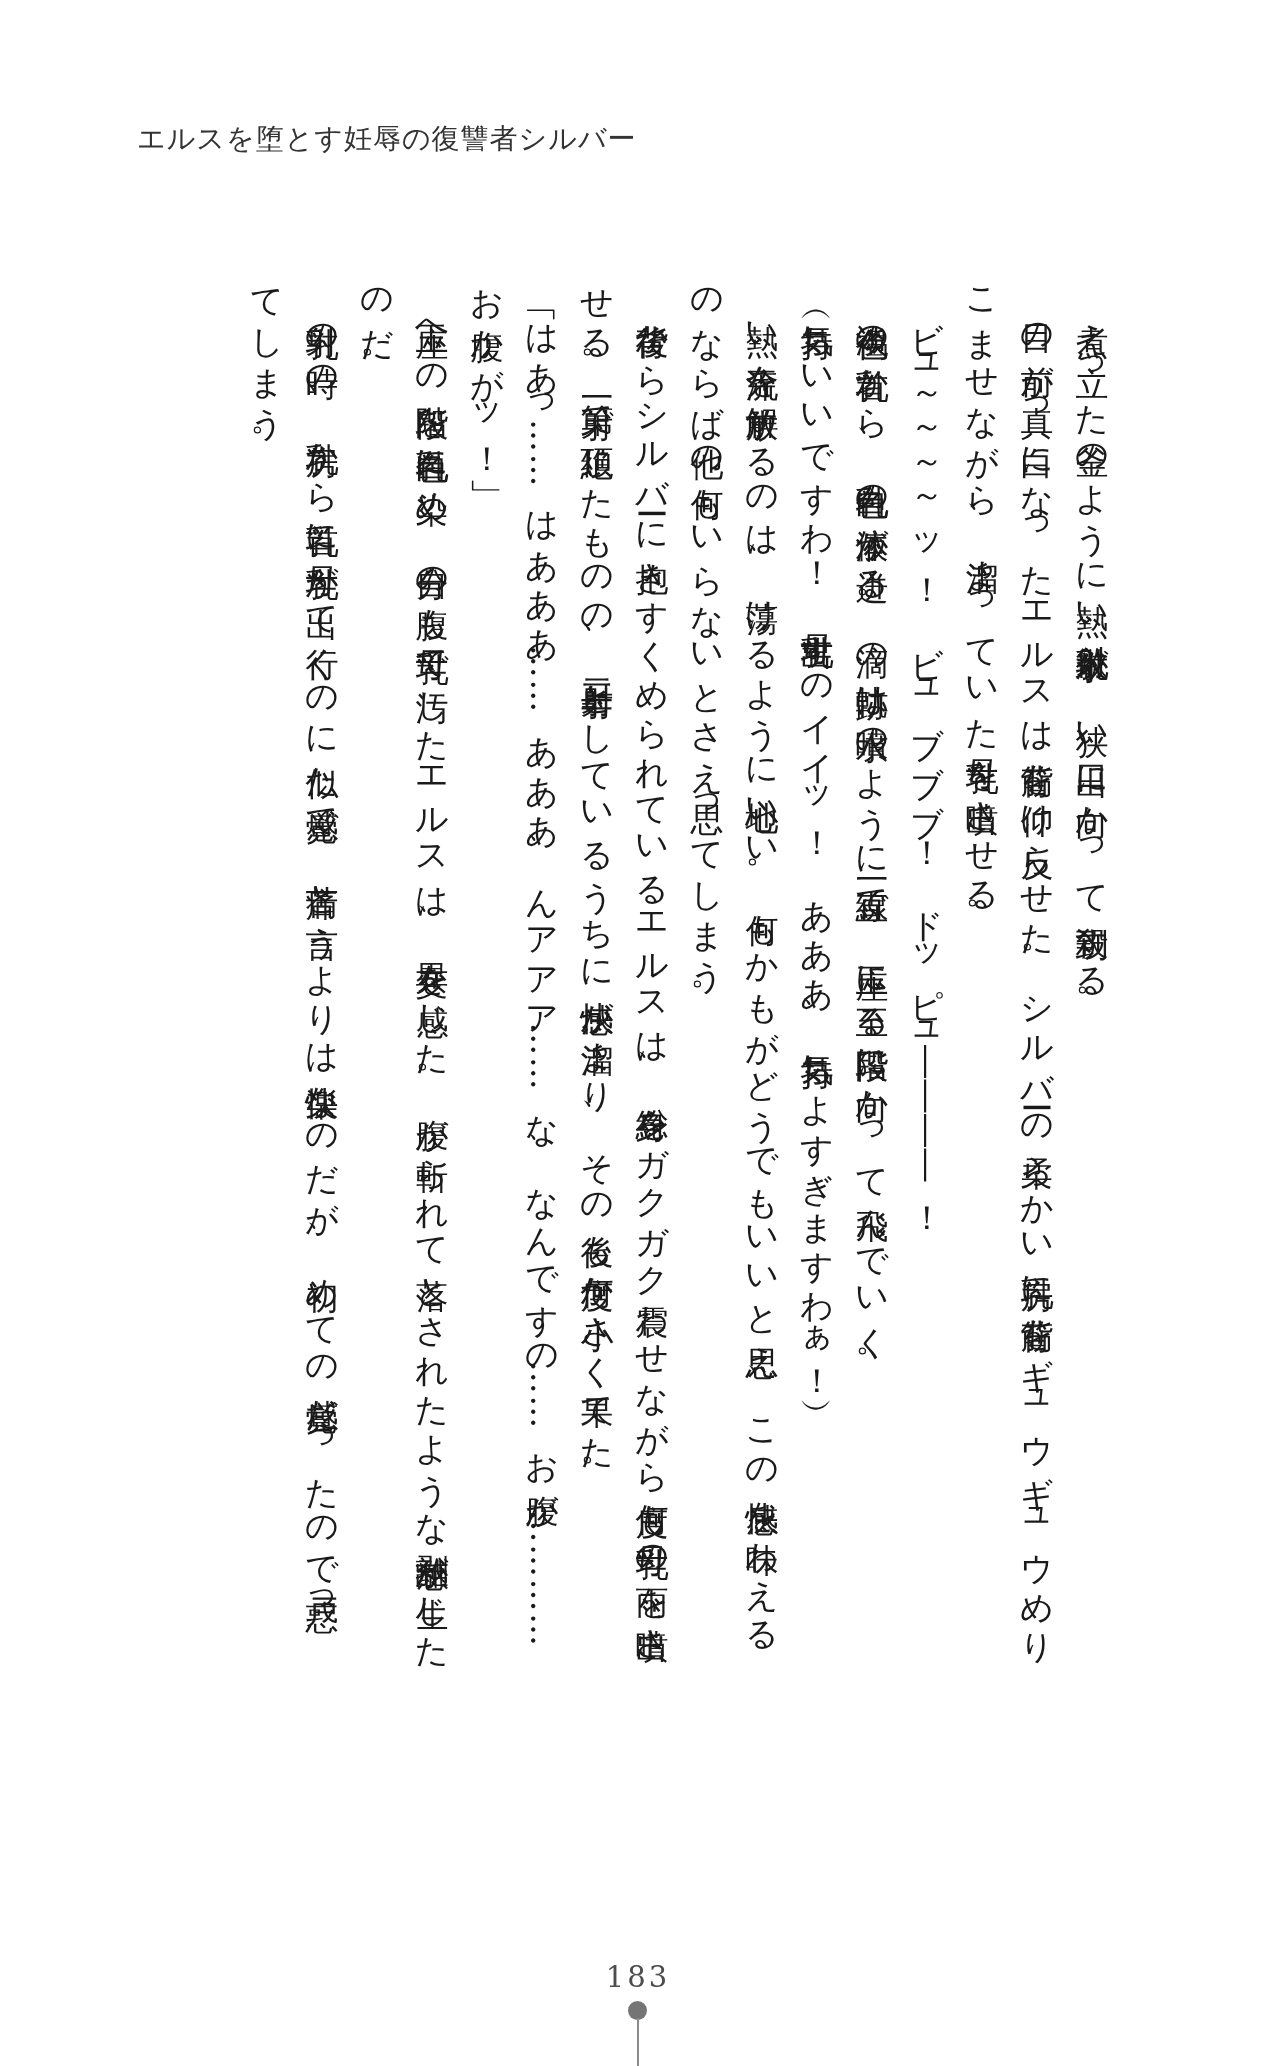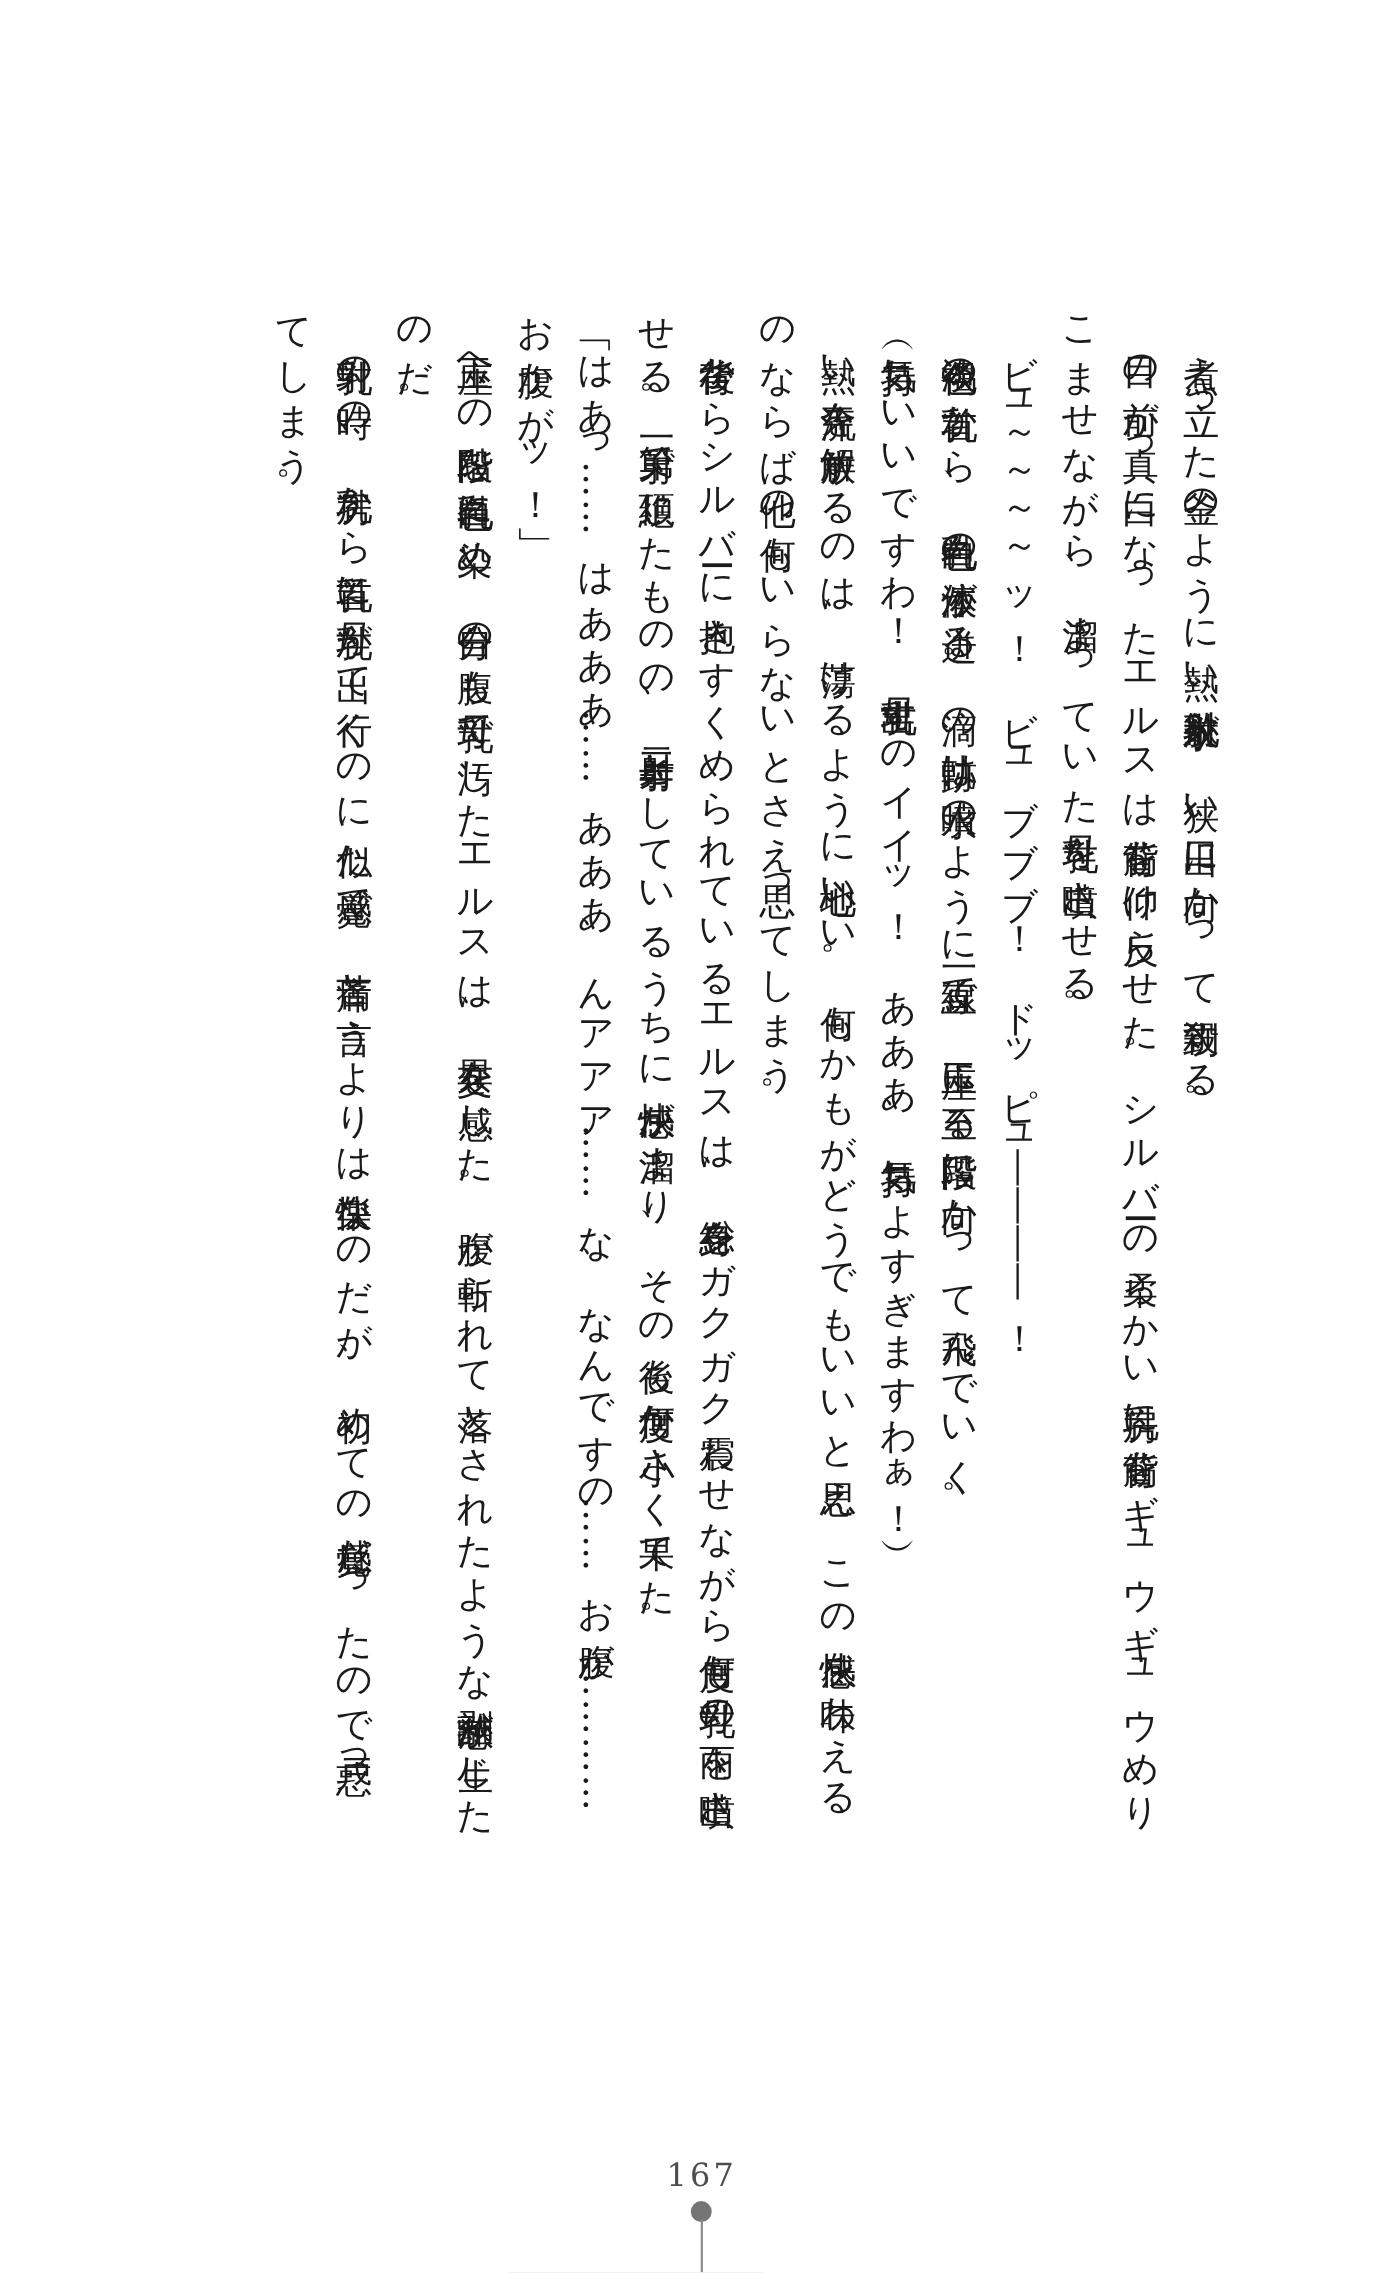--- a/index.html
+++ b/index.html
@@ -69,32 +69,33 @@
     width: 2px;
     height: 48px;
     background: var(--ornament-line-color, #8a8a8a);
   }
 </style>
 </head>
 <body>
 
 <div class="page" style="--bg: #ffffff; --text-color: #1a1a1a; --header-color: #333333; --pagenum-color: #4d4d4d; --ornament-color: #757575; --ornament-line-color: #8a8a8a;">
 
+  <div class="running-header">エルスを堕とす妊辱の復讐者シルバー</div>
 
   <div class="text-block">
     <p>煮え立った釜のように熱い射乳欲求が、狭い出口に向かって殺到する。</p>
     <p>目の前が真っ白になったエルスは背筋を仰け反らせた。シルバーの柔らかい乳房に背筋をギュウギュウめりこませながら、溜まっていた母乳を噴出させる。</p>
     <p>ビュ～～～～ッ！　ビュブブブ！　ドッピュ――――！</p>
     <p>淡褐色の乳首から、乳白色の液体が迸る。滴の軌跡は噴水のように一直線で、玉座に至る階段に向かって飛んでいく。</p>
     <p>（気持ちいいですわ！　母乳出すのイイッ！　あああ、気持ちよすぎますわぁ！）</p>
     <p>熱い奔流を解放するのは、蕩けるように心地いい。何もかもがどうでもいいと思え、この快感を味わえるのならば他の何もいらないとさえ思ってしまう。</p>
     <p>背後からシルバーに抱きすくめられているエルスは、総身をガクガク震わせながら何度も母乳の雨を噴出させる。第一射で絶頂したものの、二射三射としているうちに快感が溜まり、その後も何度か小さく果てた。</p>
     <p>「はあっ……はあああ……あああ、んアアア……な、なんですの……お腹が…………お腹かがッ！」</p>
     <p>玉座への階段を乳白色に染め、自分の腹も母乳で汚したエルスは、異変を感じた。腹が斬られて落とされたような剥離感が生じたのだ。</p>
     <p>射乳の時の、乳房から乳首に母乳が出て行くのに似た感覚で、苦痛と言うよりは快楽なのだが、初めての感覚だったので戸惑ってしまう。</p>
   </div>
 
-  <div class="page-number">167</div>
+  <div class="page-number">183</div>
 
   <div class="ornament-circle"></div>
   <div class="ornament-line"></div>
 
 </div>
 
 </body></html>

